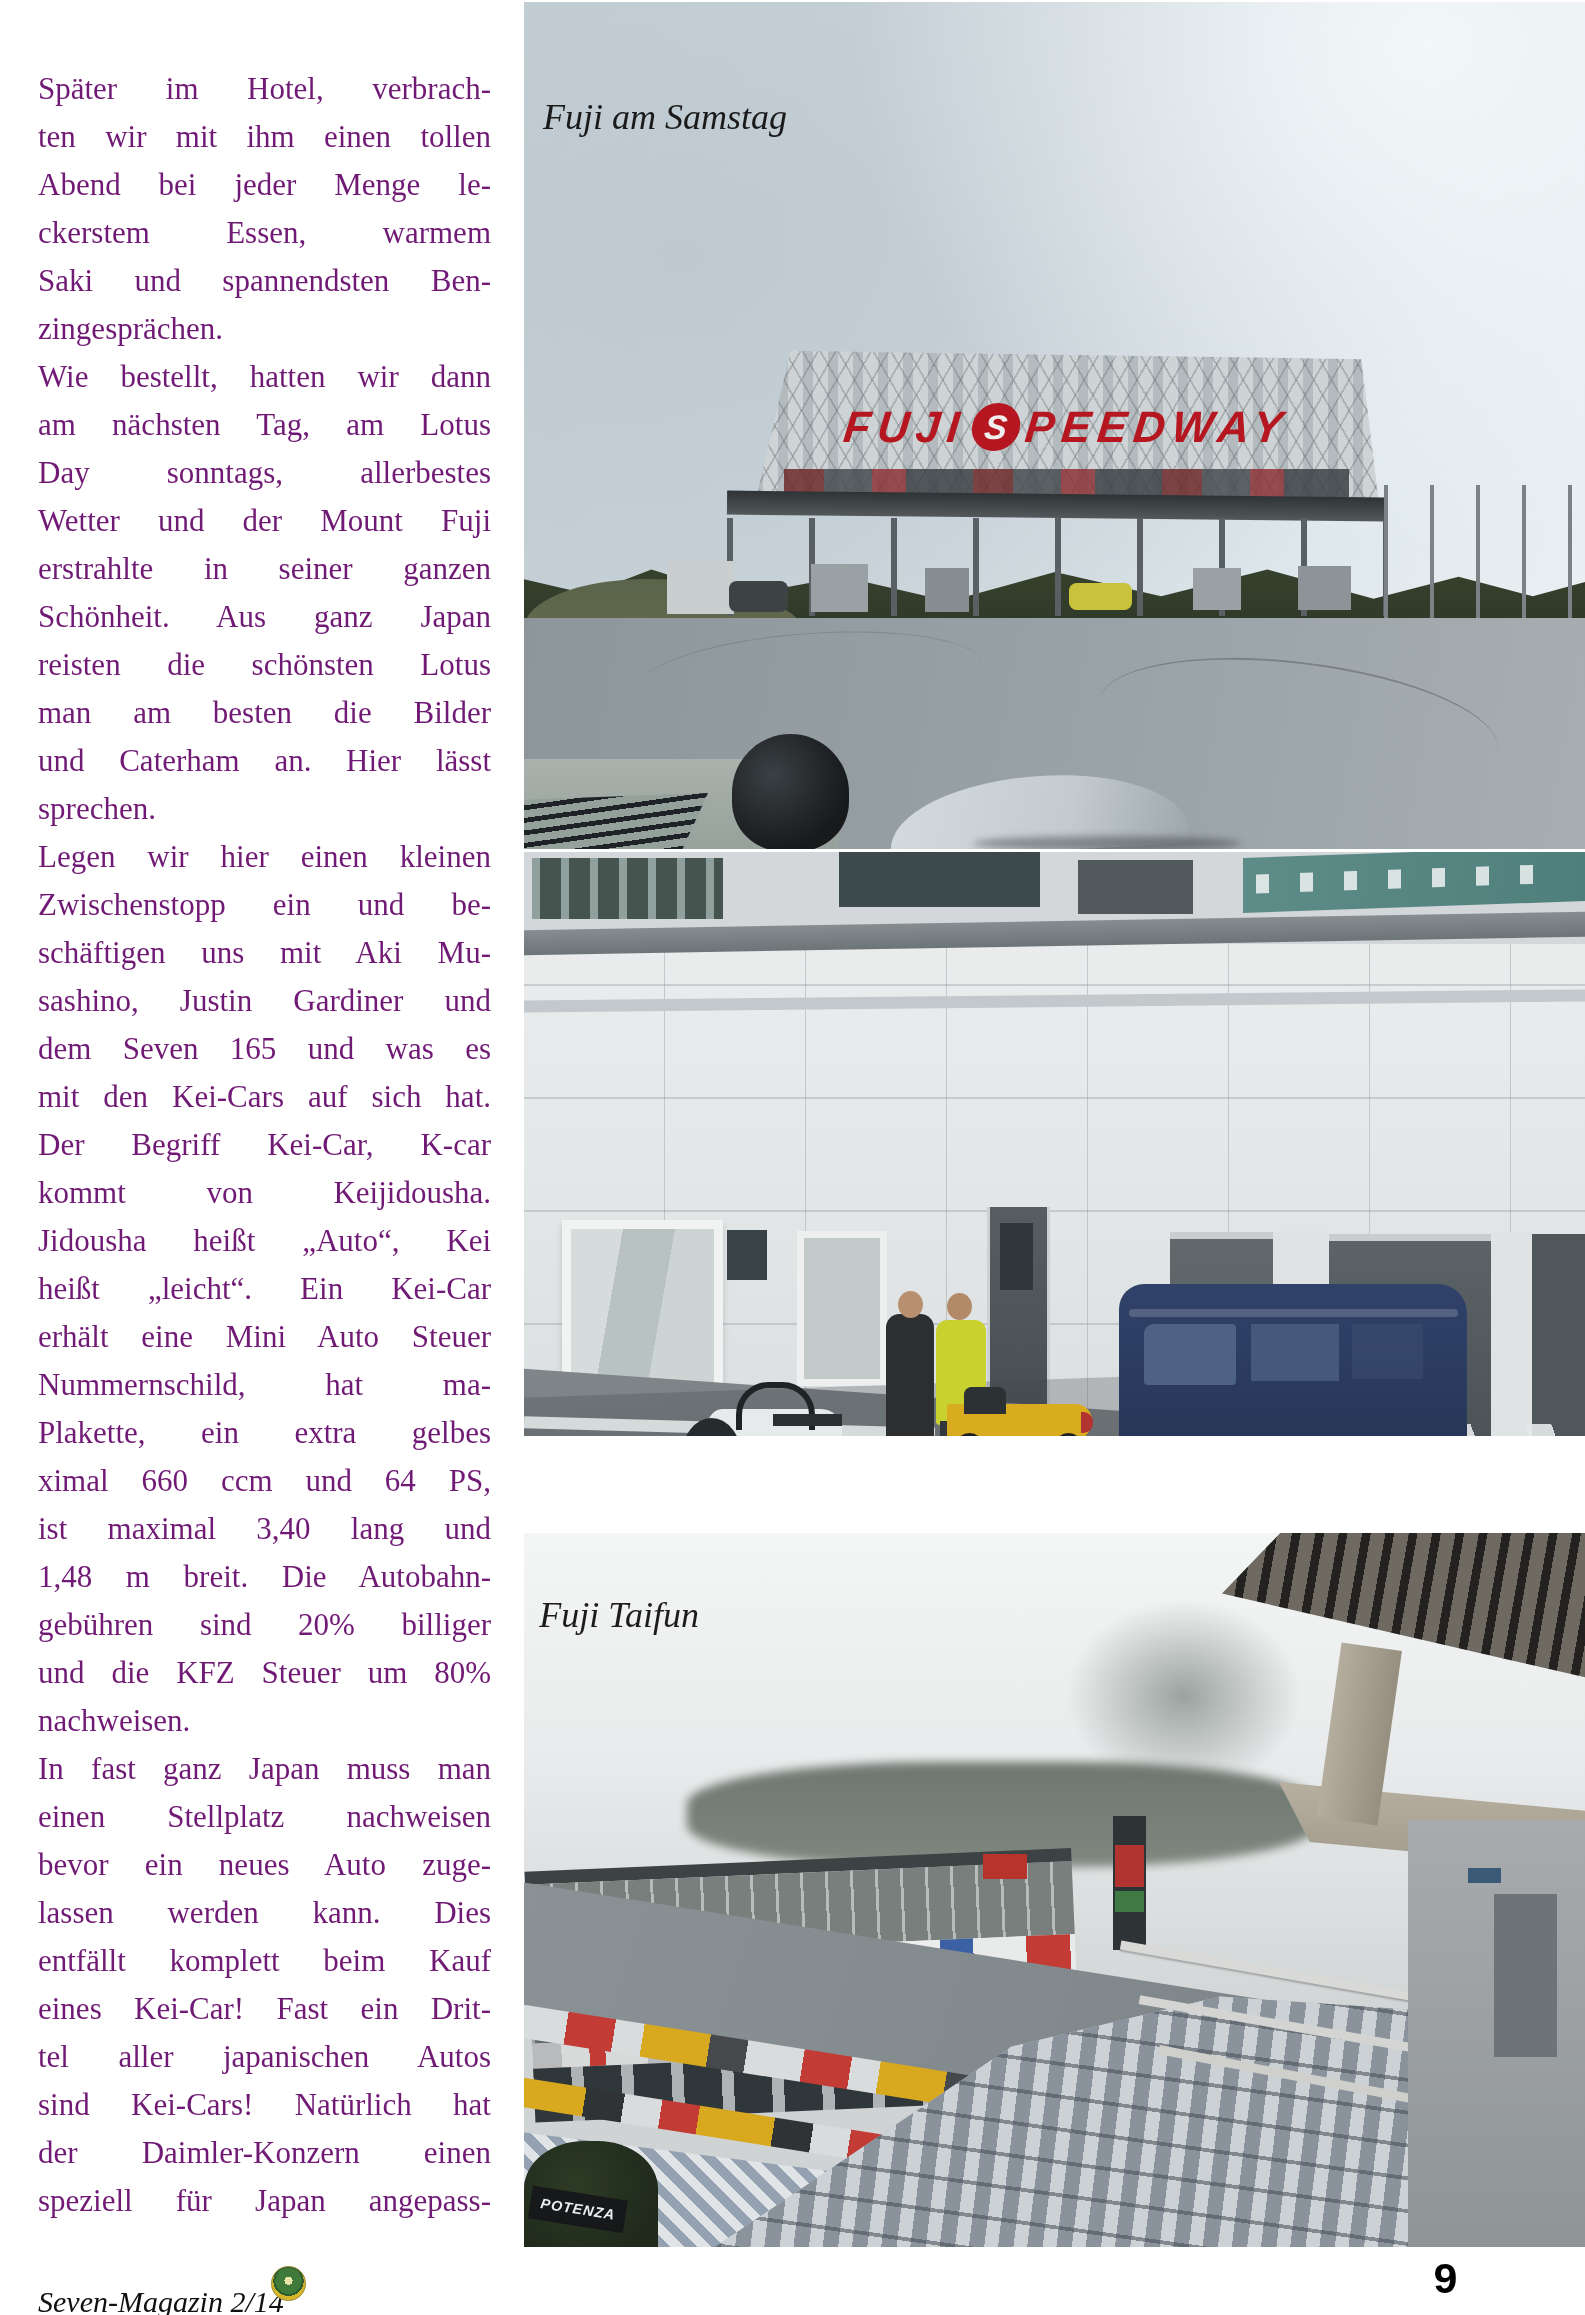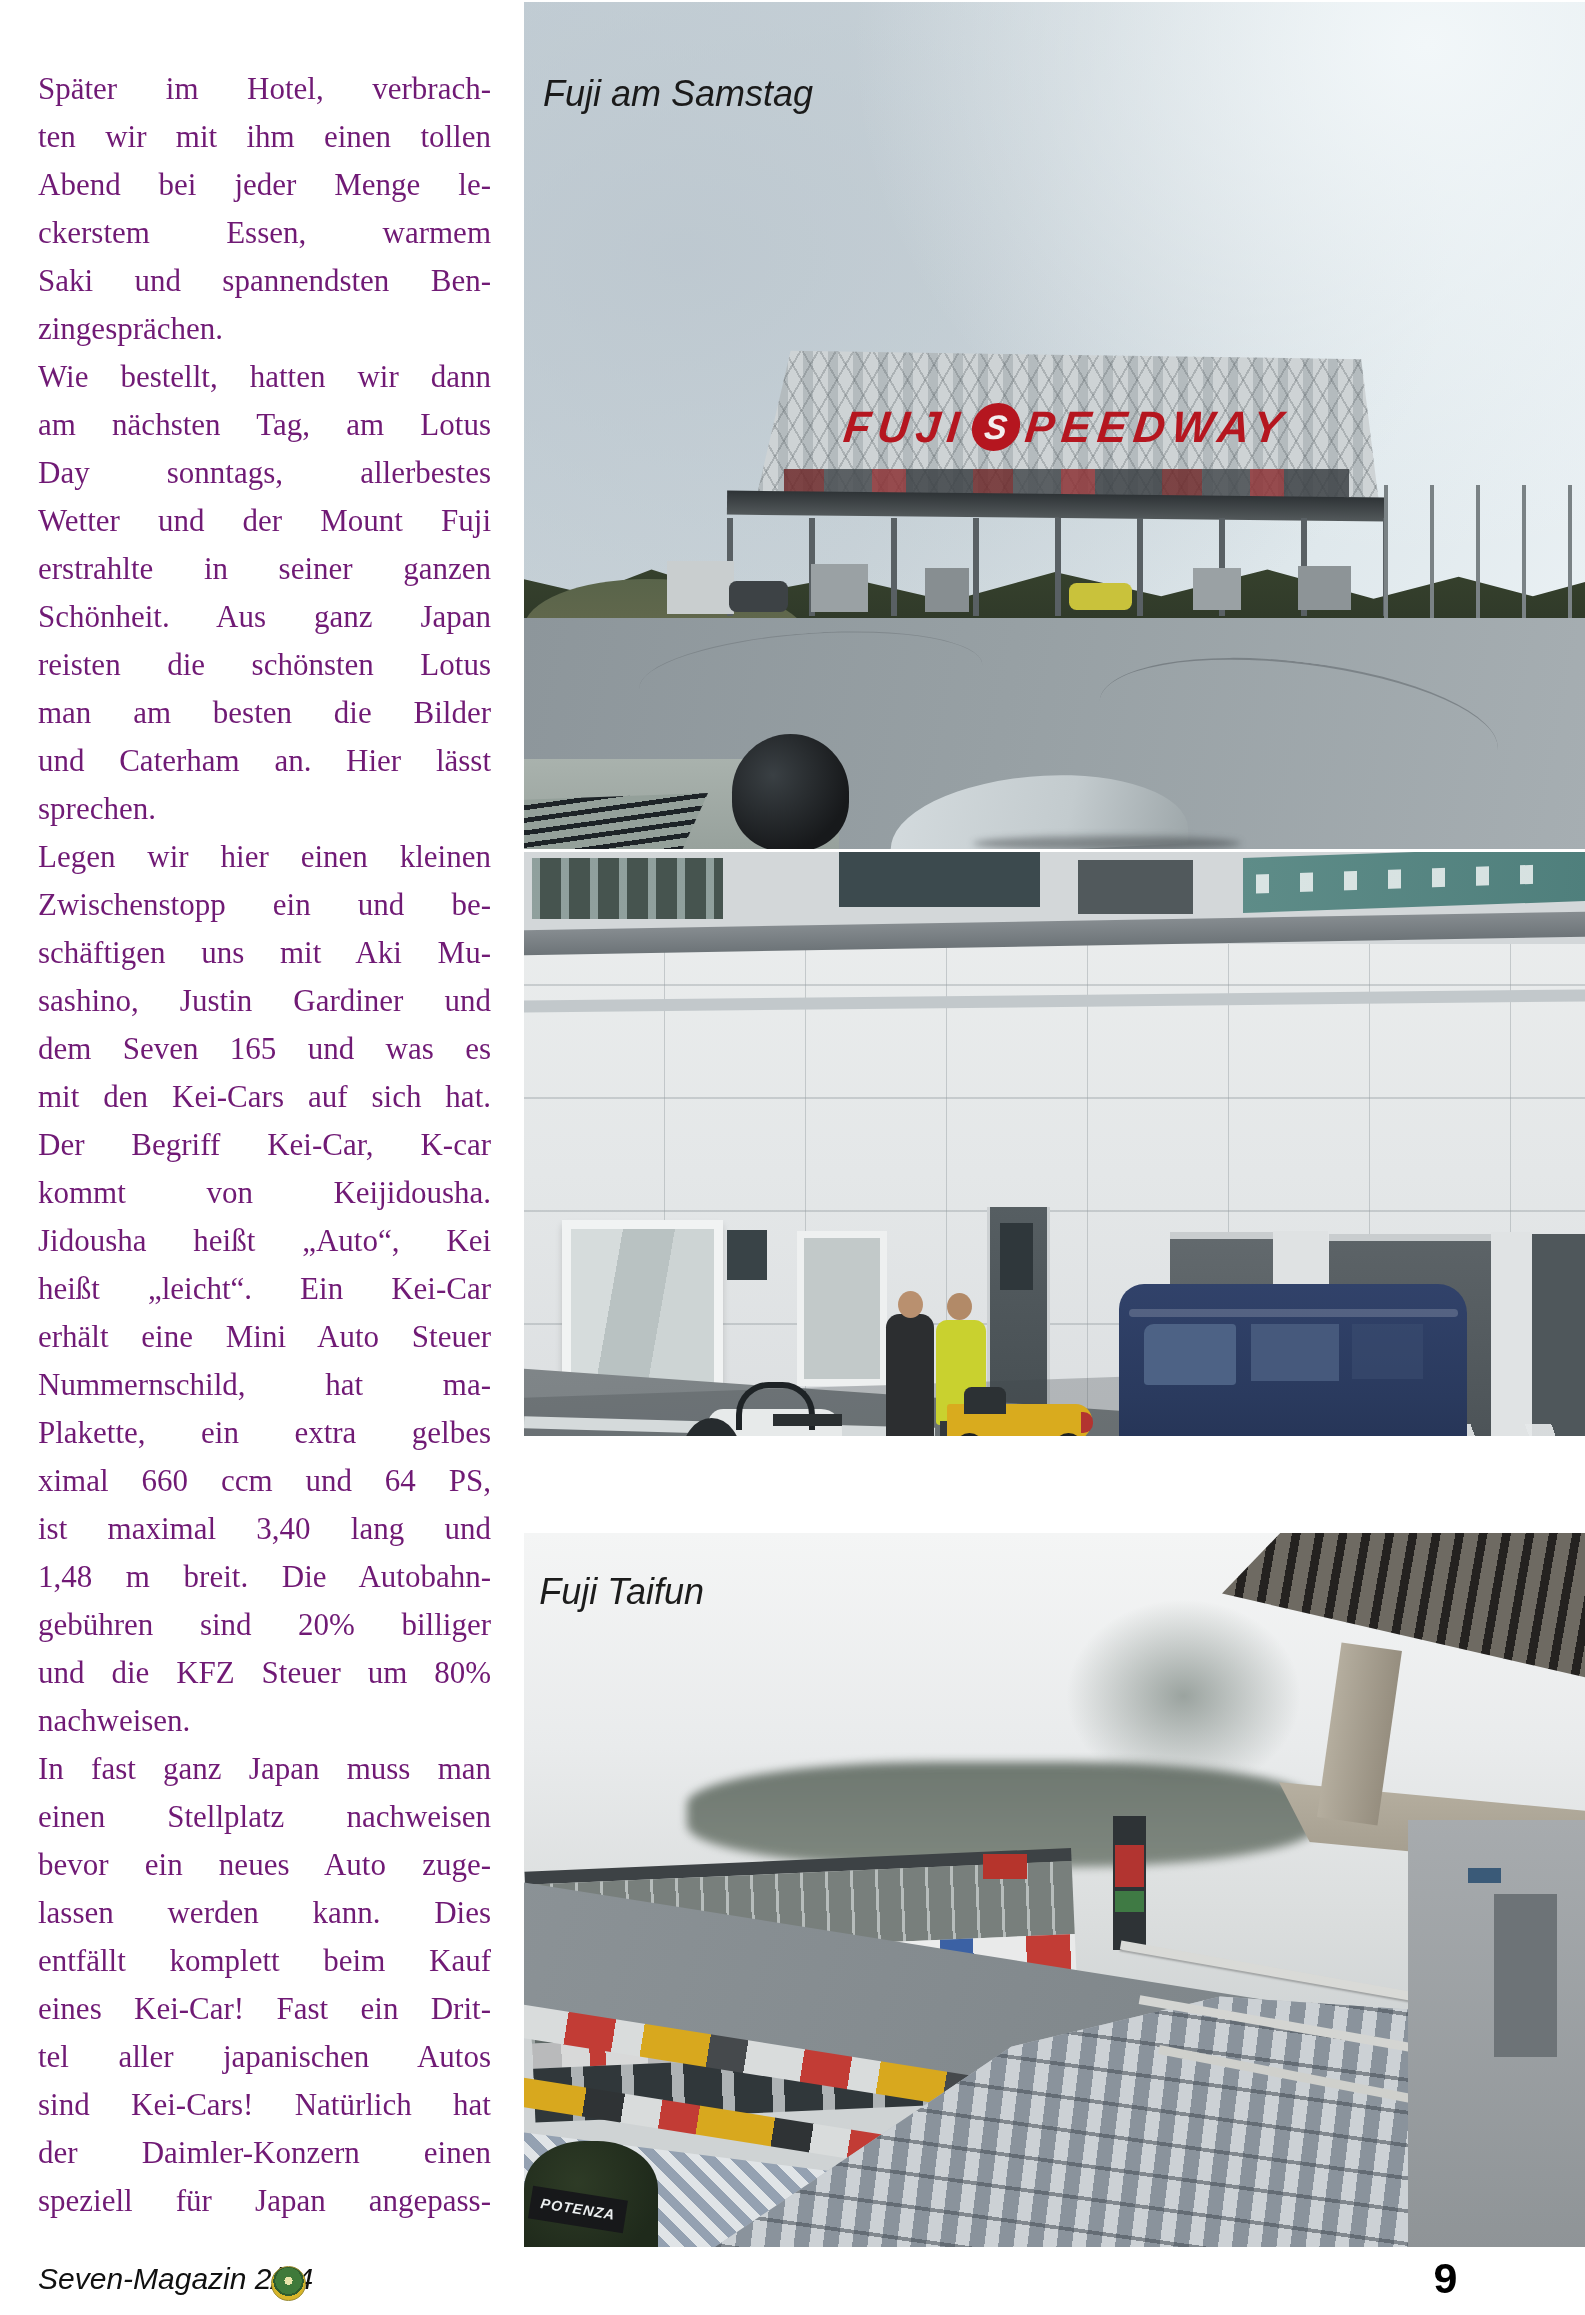--- a/index.html
+++ b/index.html
@@ -10,21 +10,21 @@
   
   .text-col{
     position:absolute;left:38px;top:65px;width:453px;height:2189px;
     font-size:31px;line-height:48px;color:#701a75;overflow:hidden;
   }
   .tline{text-align:justify;text-align-last:justify;height:48px;}
   .tline.nojust{text-align-last:left;}
   
   .photo{position:absolute;left:524px;width:1062px;overflow:hidden;background:#cfd6da;}
   .photo *{position:absolute;}
-  .caption-serif{font-style:italic;font-family:Liberation Sans, sans-serif;}
+  .caption-serif{font-style:italic;font-family:Liberation Serif, serif;margin-top:23px;}
   
   #photo1{top:1.9px;height:847px;}
   .p1-sky{inset:0;background:
     radial-gradient(ellipse at 85% 5%, #f2f7f9 0%, rgba(242,247,249,0) 45%),
     radial-gradient(ellipse at 15% 30%, rgba(187,198,206,.8) 0%, rgba(187,198,206,0) 60%),
     linear-gradient(115deg,#c4cfd6 0%,#ccd6db 40%,#dfe8ec 72%,#edf3f6 100%);}
   .p1-caption{left:19px;top:71px;font-size:36px;color:#1a1a1a;}
   .p1-treeline{left:0;top:531px;width:1062px;height:122px;
     background:linear-gradient(180deg,#3a462f,#2c3527);
     clip-path:polygon(0 38%,6% 50%,12% 30%,20% 52%,30% 36%,40% 56%,50% 32%,60% 52%,70% 30%,80% 54%,88% 36%,95% 52%,100% 40%,100% 100%,0 100%);}

